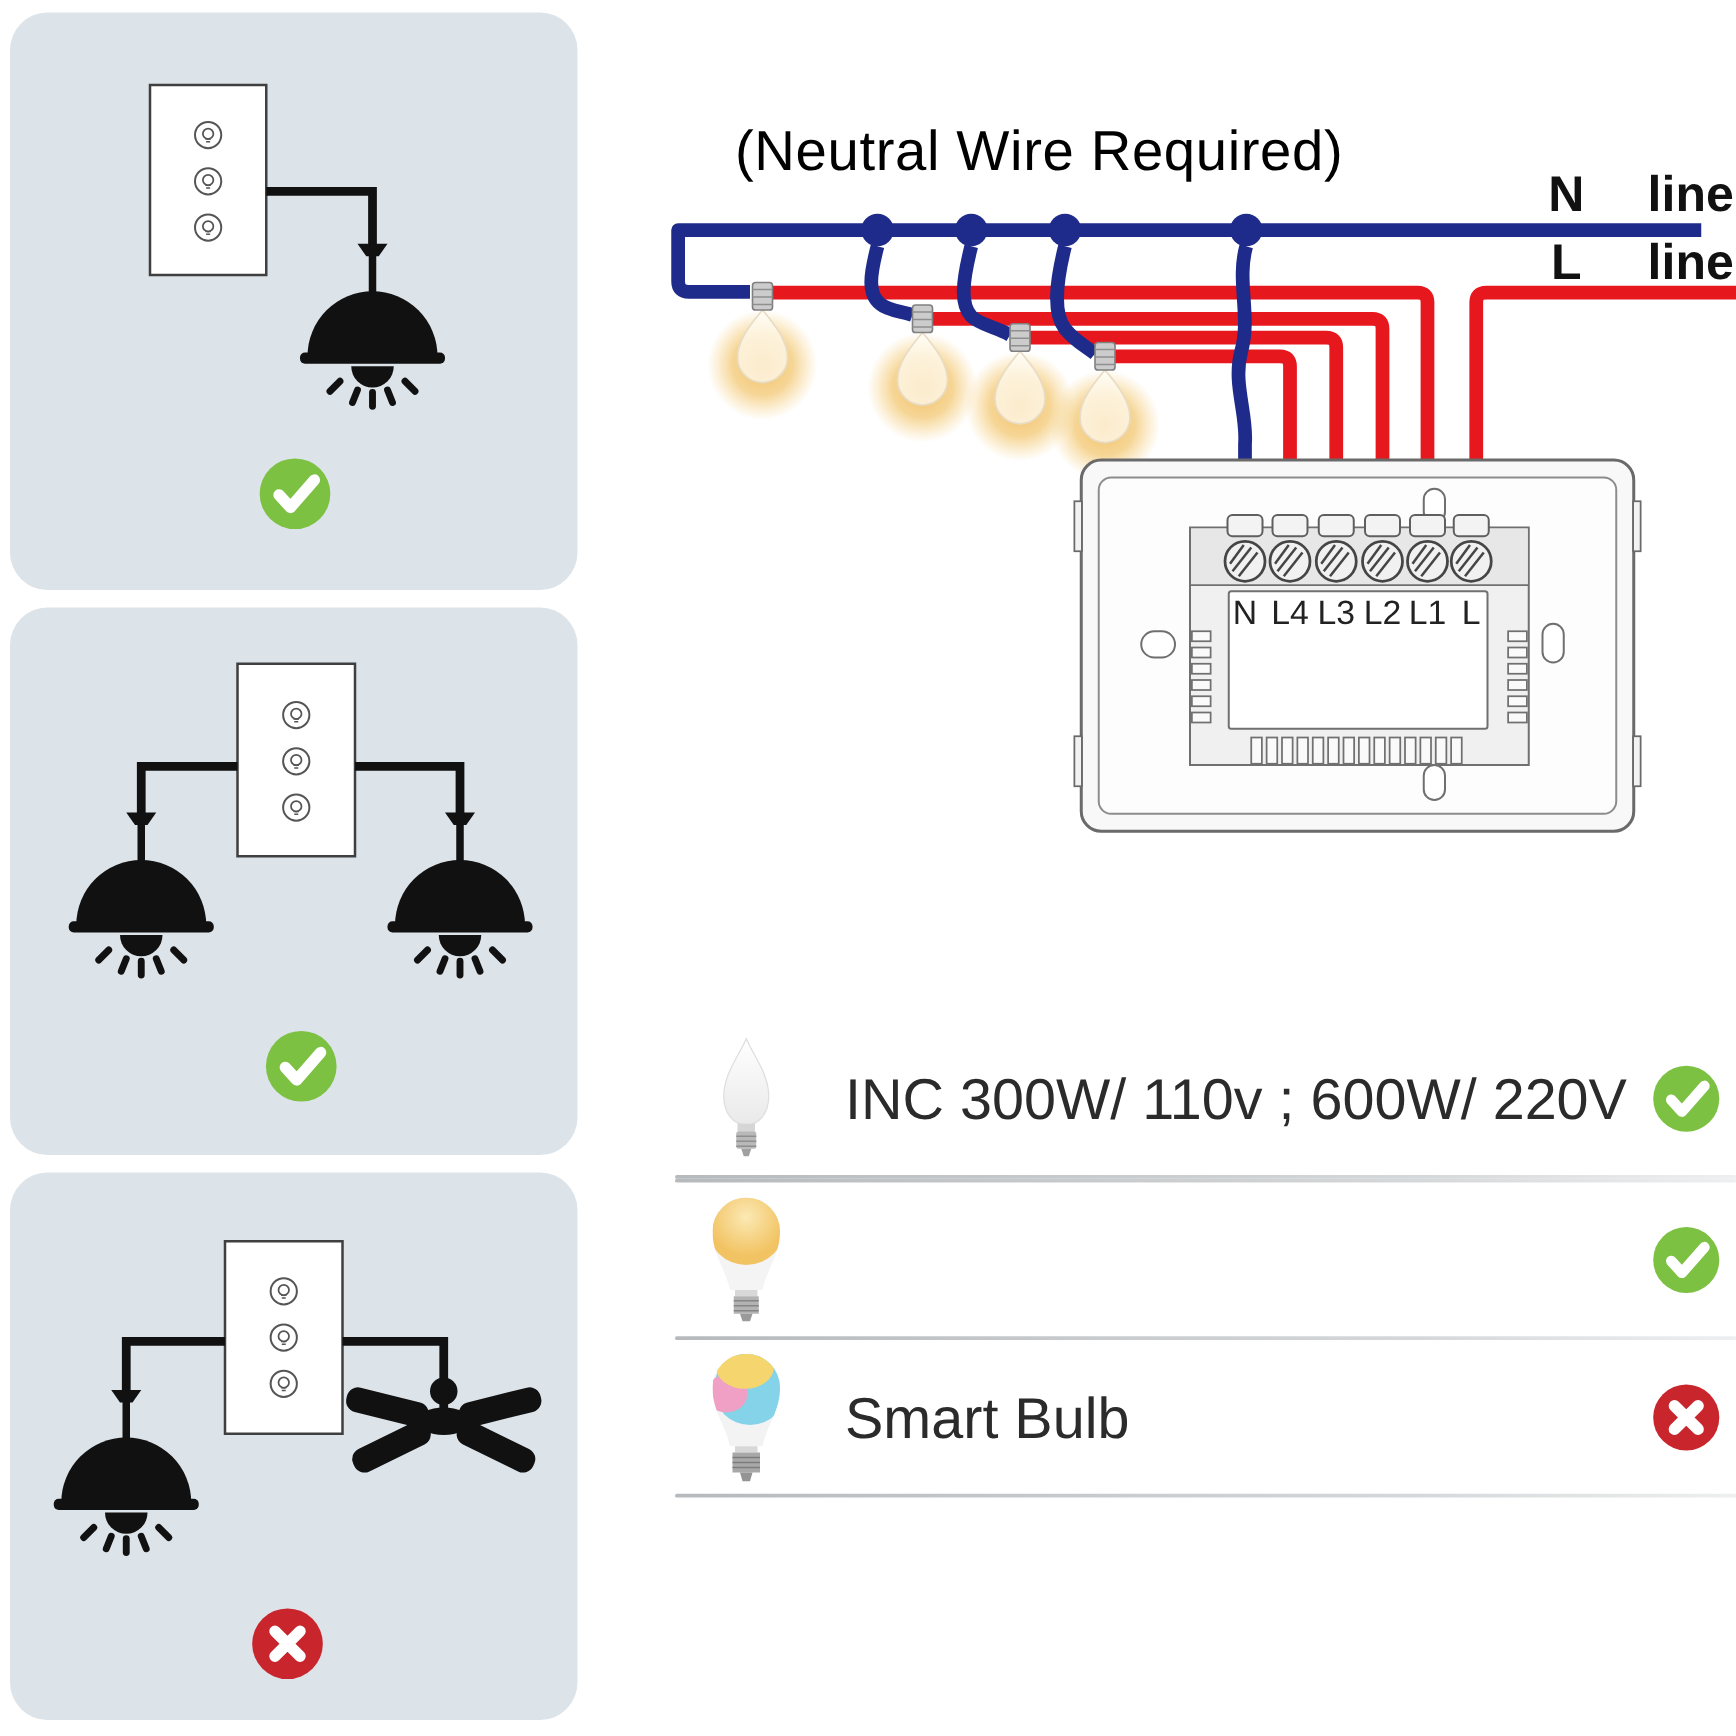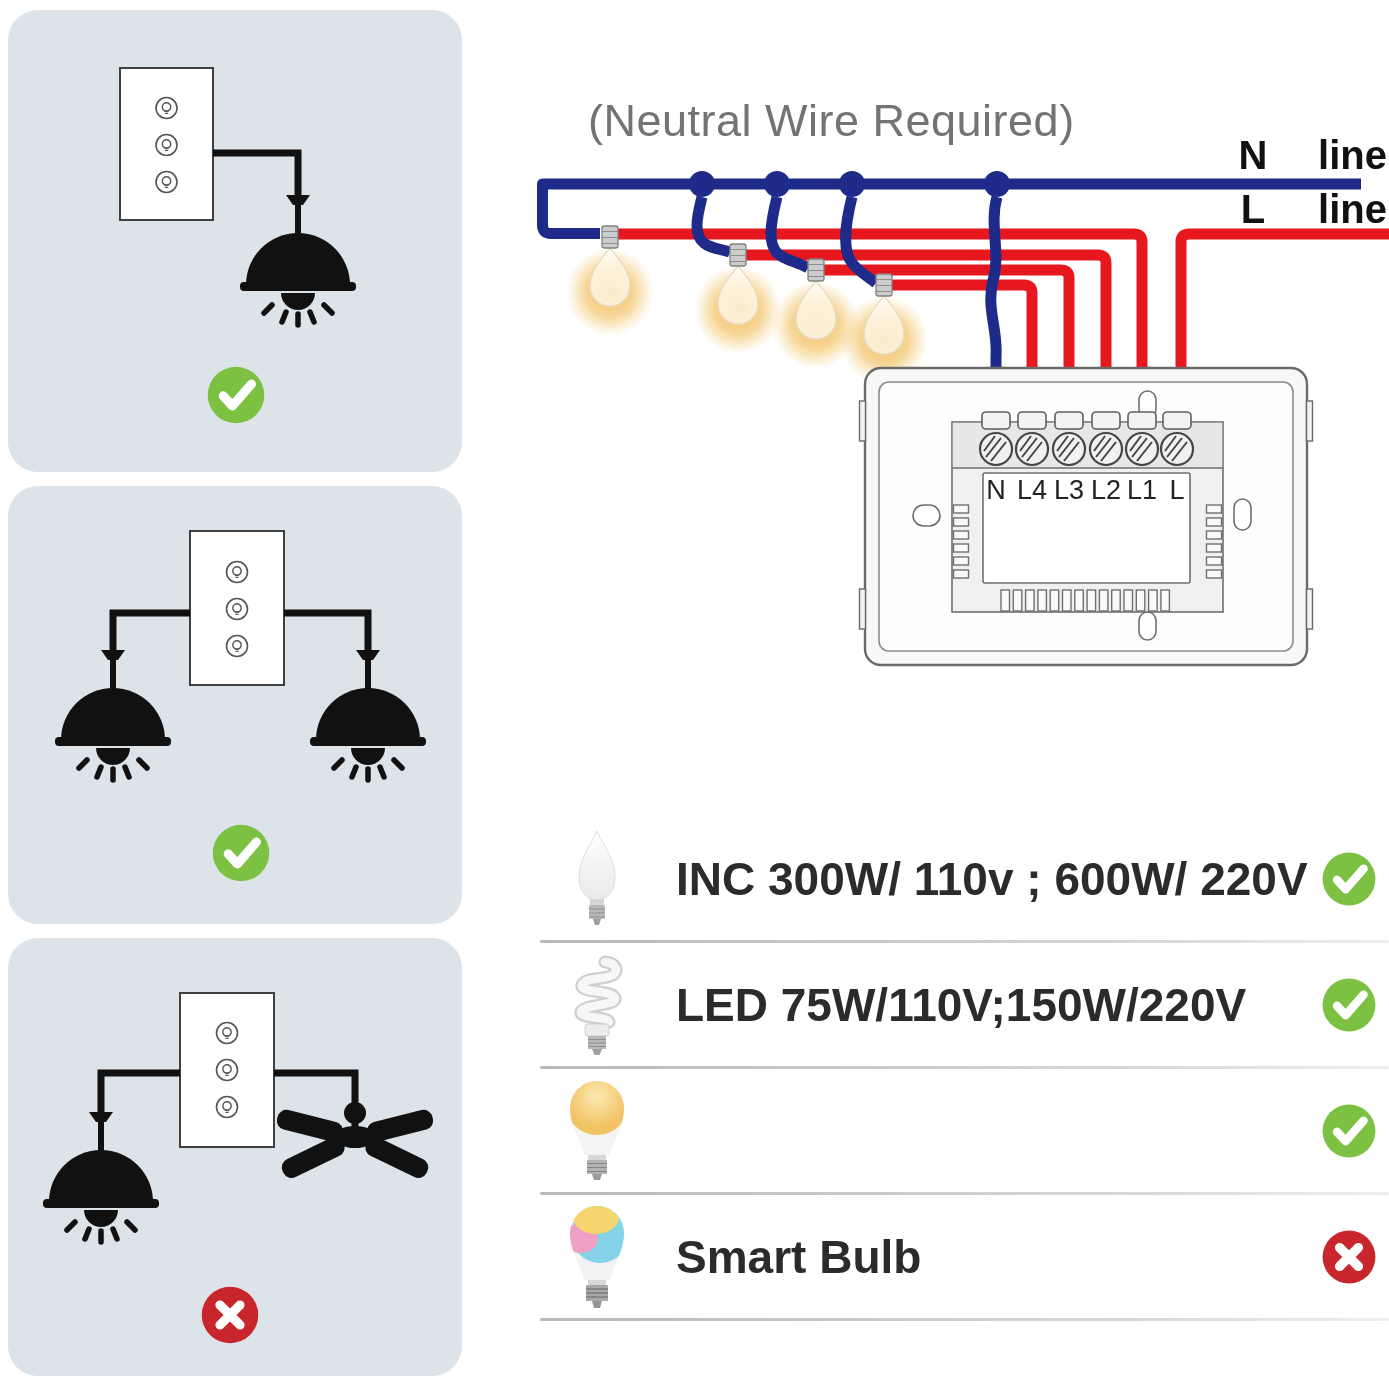--- a/index.html
+++ b/index.html
@@ -4,29 +4,29 @@
 <style>
   html,body{margin:0;padding:0;background:#fff;}
   body{width:1389px;height:1389px;position:relative;overflow:hidden;
        font-family:"Liberation Sans", sans-serif;color:#2b2b2b;}
   .canvas{position:absolute;inset:0;}
   .panel{position:absolute;background:#dce3e9;border-radius:30px;}
   .panel svg{position:absolute;left:0;top:0;}
   .status{position:absolute;width:62px;height:62px;}
   .status svg{width:100%;height:100%;overflow:visible;}
   .diagram-title{position:absolute;left:588px;top:95px;font-size:45px;
-       letter-spacing:.5px;color:#737373;white-space:nowrap;}
+       letter-spacing:.5px;color:#000000;white-space:nowrap;}
   .wiring{position:absolute;left:530px;top:85px;}
   .wiring text{font-family:"Liberation Sans", sans-serif;}
   .lbl{font-size:40px;font-weight:700;fill:#111;}
   .term{font-size:27px;fill:#222;}
   .compat{position:absolute;left:540px;top:817px;width:849px;}
   .crow{height:123px;display:flex;align-items:center;padding-left:18px;box-sizing:border-box;}
   .bulb-box{width:78px;display:flex;justify-content:center;align-items:center;}
-  .clabel{margin-left:40px;font-size:46px;color:#2b2b2b;white-space:nowrap;font-weight:bold;}
+  .clabel{margin-left:40px;font-size:46px;color:#2b2b2b;white-space:nowrap;}
   .cstatus{margin-left:auto;margin-right:11px;width:58px;height:58px;}
   .cstatus svg{width:100%;height:100%;overflow:visible;}
   .divider{height:3px;border-radius:2px;
        background:linear-gradient(to right,#b6babd,#d5d8da 70%,#edeff0);}
 </style>
 </head>
 <body>
 
 <div class="canvas">
 
@@ -397,39 +397,20 @@
       <span class="clabel">INC 300W/ 110v ; 600W/ 220V</span>
       <div class="cstatus">
         <svg viewBox="-34 -34 68 68">
             <circle r="31" fill="#7cc142"></circle>
           <path d="M-14,1 L-4,12 L17,-12" fill="none" stroke="#fff" stroke-width="10" stroke-linecap="round" stroke-linejoin="round"></path>
           </svg>
       </div>
     </div>
     <div class="divider"></div>
 
-    <div class="crow">
-      <div class="bulb-box">
-        <svg width="56" height="104" viewBox="0 0 56 104">
-          <path d="M36,9 C47,10 50,18 44,22 C36,27 16,24 13,32 C10,40 44,37 46,45 C48,53 14,51 12,59 C11,66 38,63 40,69" fill="none" stroke="#cfcfcf" stroke-width="13" stroke-linecap="round"></path>
-          <path d="M36,9 C47,10 50,18 44,22 C36,27 16,24 13,32 C10,40 44,37 46,45 C48,53 14,51 12,59 C11,66 38,63 40,69" fill="none" stroke="#f7f7f7" stroke-width="8.5" stroke-linecap="round"></path>
-          <rect x="16" y="71" width="24" height="12" rx="3" fill="#ededed" stroke="#cfcfcf"></rect>
-          <rect x="19" y="83" width="18" height="13" fill="#b9b9b9"></rect>
-          <path d="M19,86.5 h18 M19,90 h18 M19,93.5 h18" stroke="#8f8f8f" stroke-width="1.2"></path>
-          <path d="M23,96 h10 l-2.5,6 h-5 z" fill="#a0a0a0"></path>
-        </svg>
-      </div>
-      <span class="clabel">LED 75W/110V;150W/220V</span>
-      <div class="cstatus">
-        <svg viewBox="-34 -34 68 68">
-            <circle r="31" fill="#7cc142"></circle>
-          <path d="M-14,1 L-4,12 L17,-12" fill="none" stroke="#fff" stroke-width="10" stroke-linecap="round" stroke-linejoin="round"></path>
-          </svg>
-      </div>
-    </div>
     <div class="divider"></div>
 
     <div class="crow">
       <div class="bulb-box">
         <svg width="58" height="104" viewBox="0 0 58 104">
           <defs>
             <radialGradient id="warmGrad" cx="50%" cy="38%">
               <stop offset="0%" stop-color="#fbe9b4"></stop>
                 <stop offset="100%" stop-color="#f2c363"></stop>
               </radialGradient>

